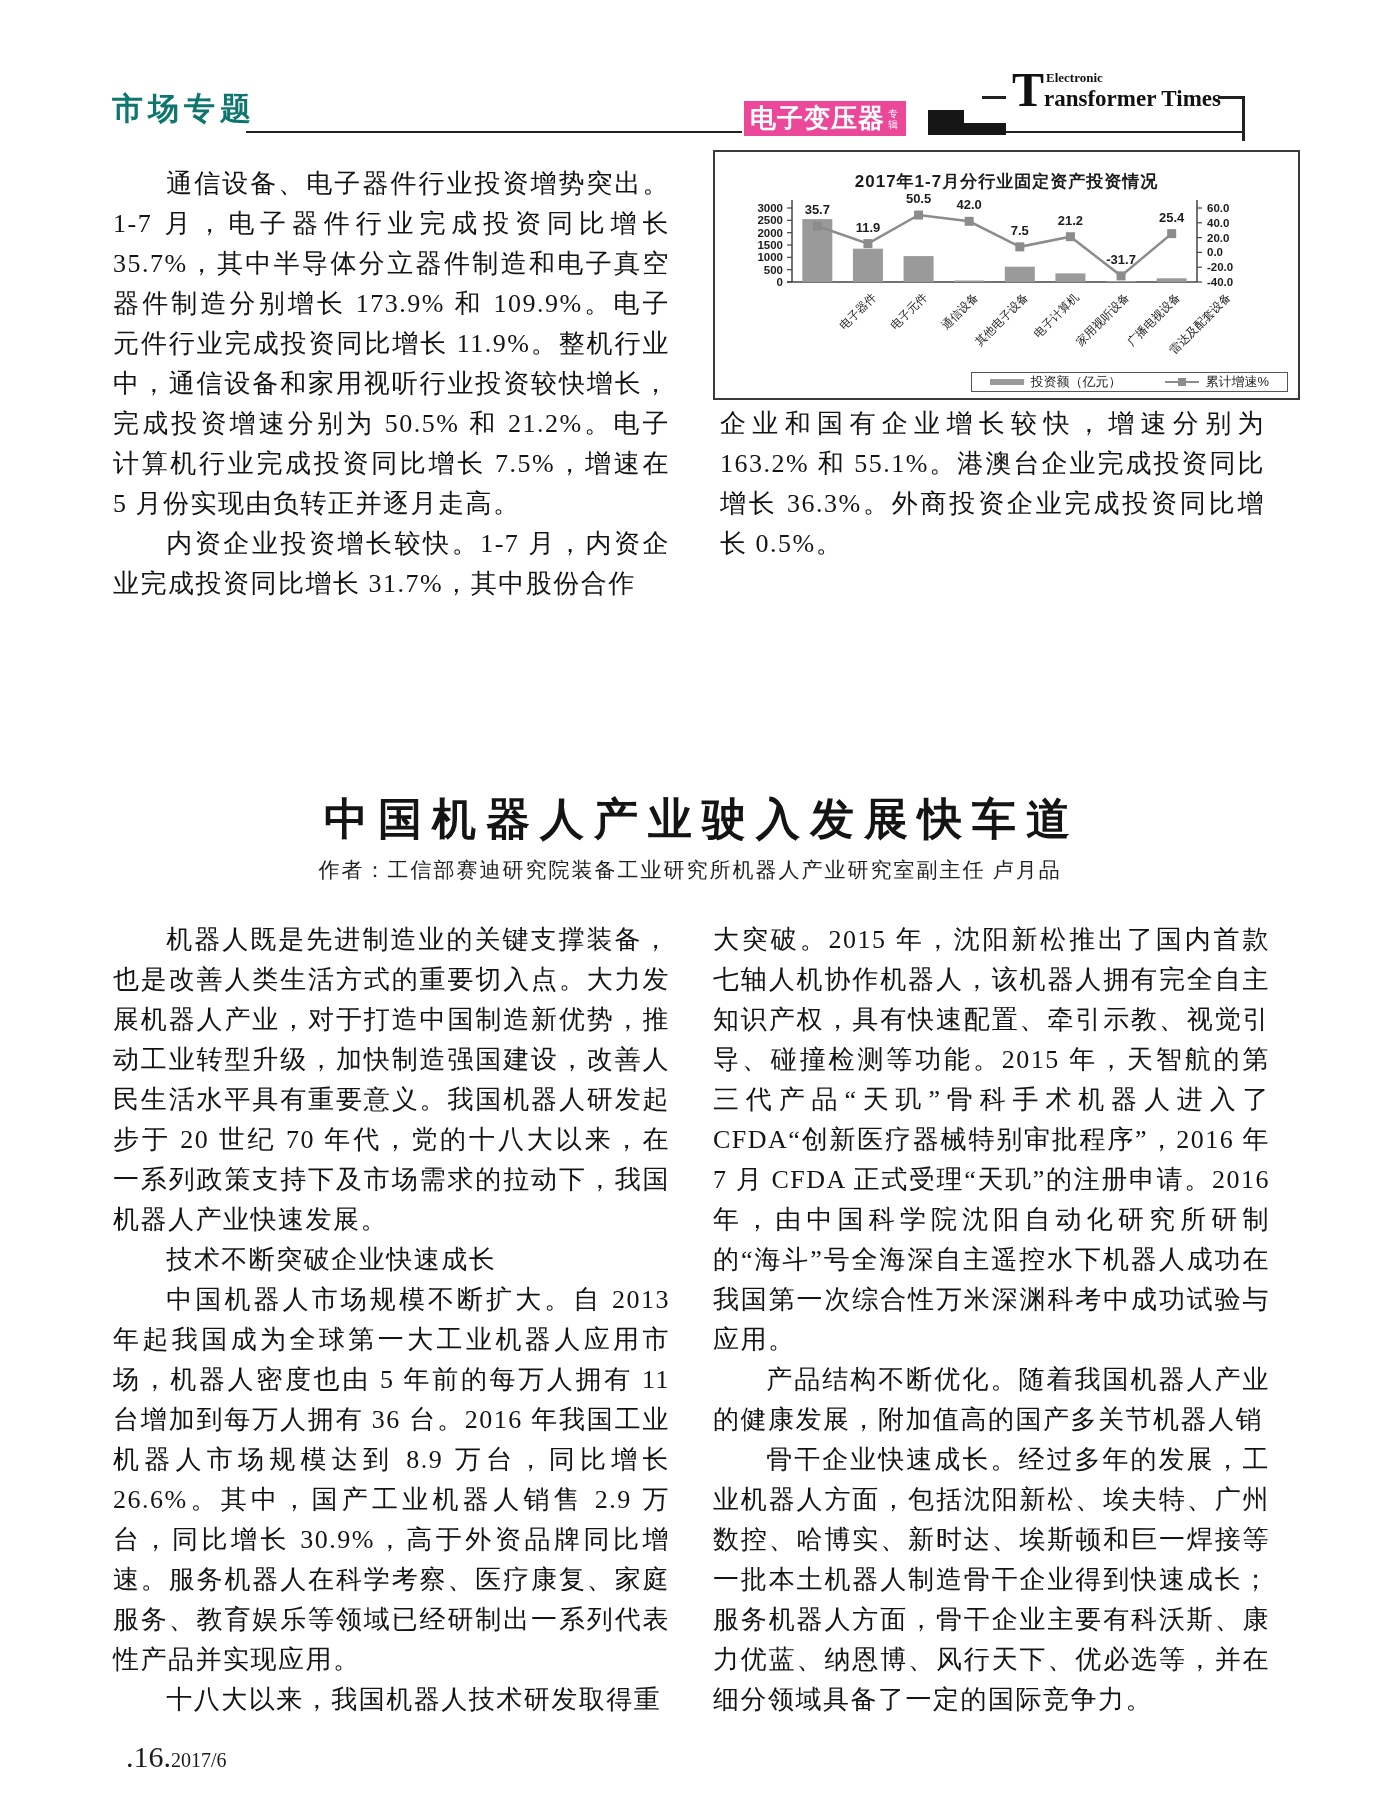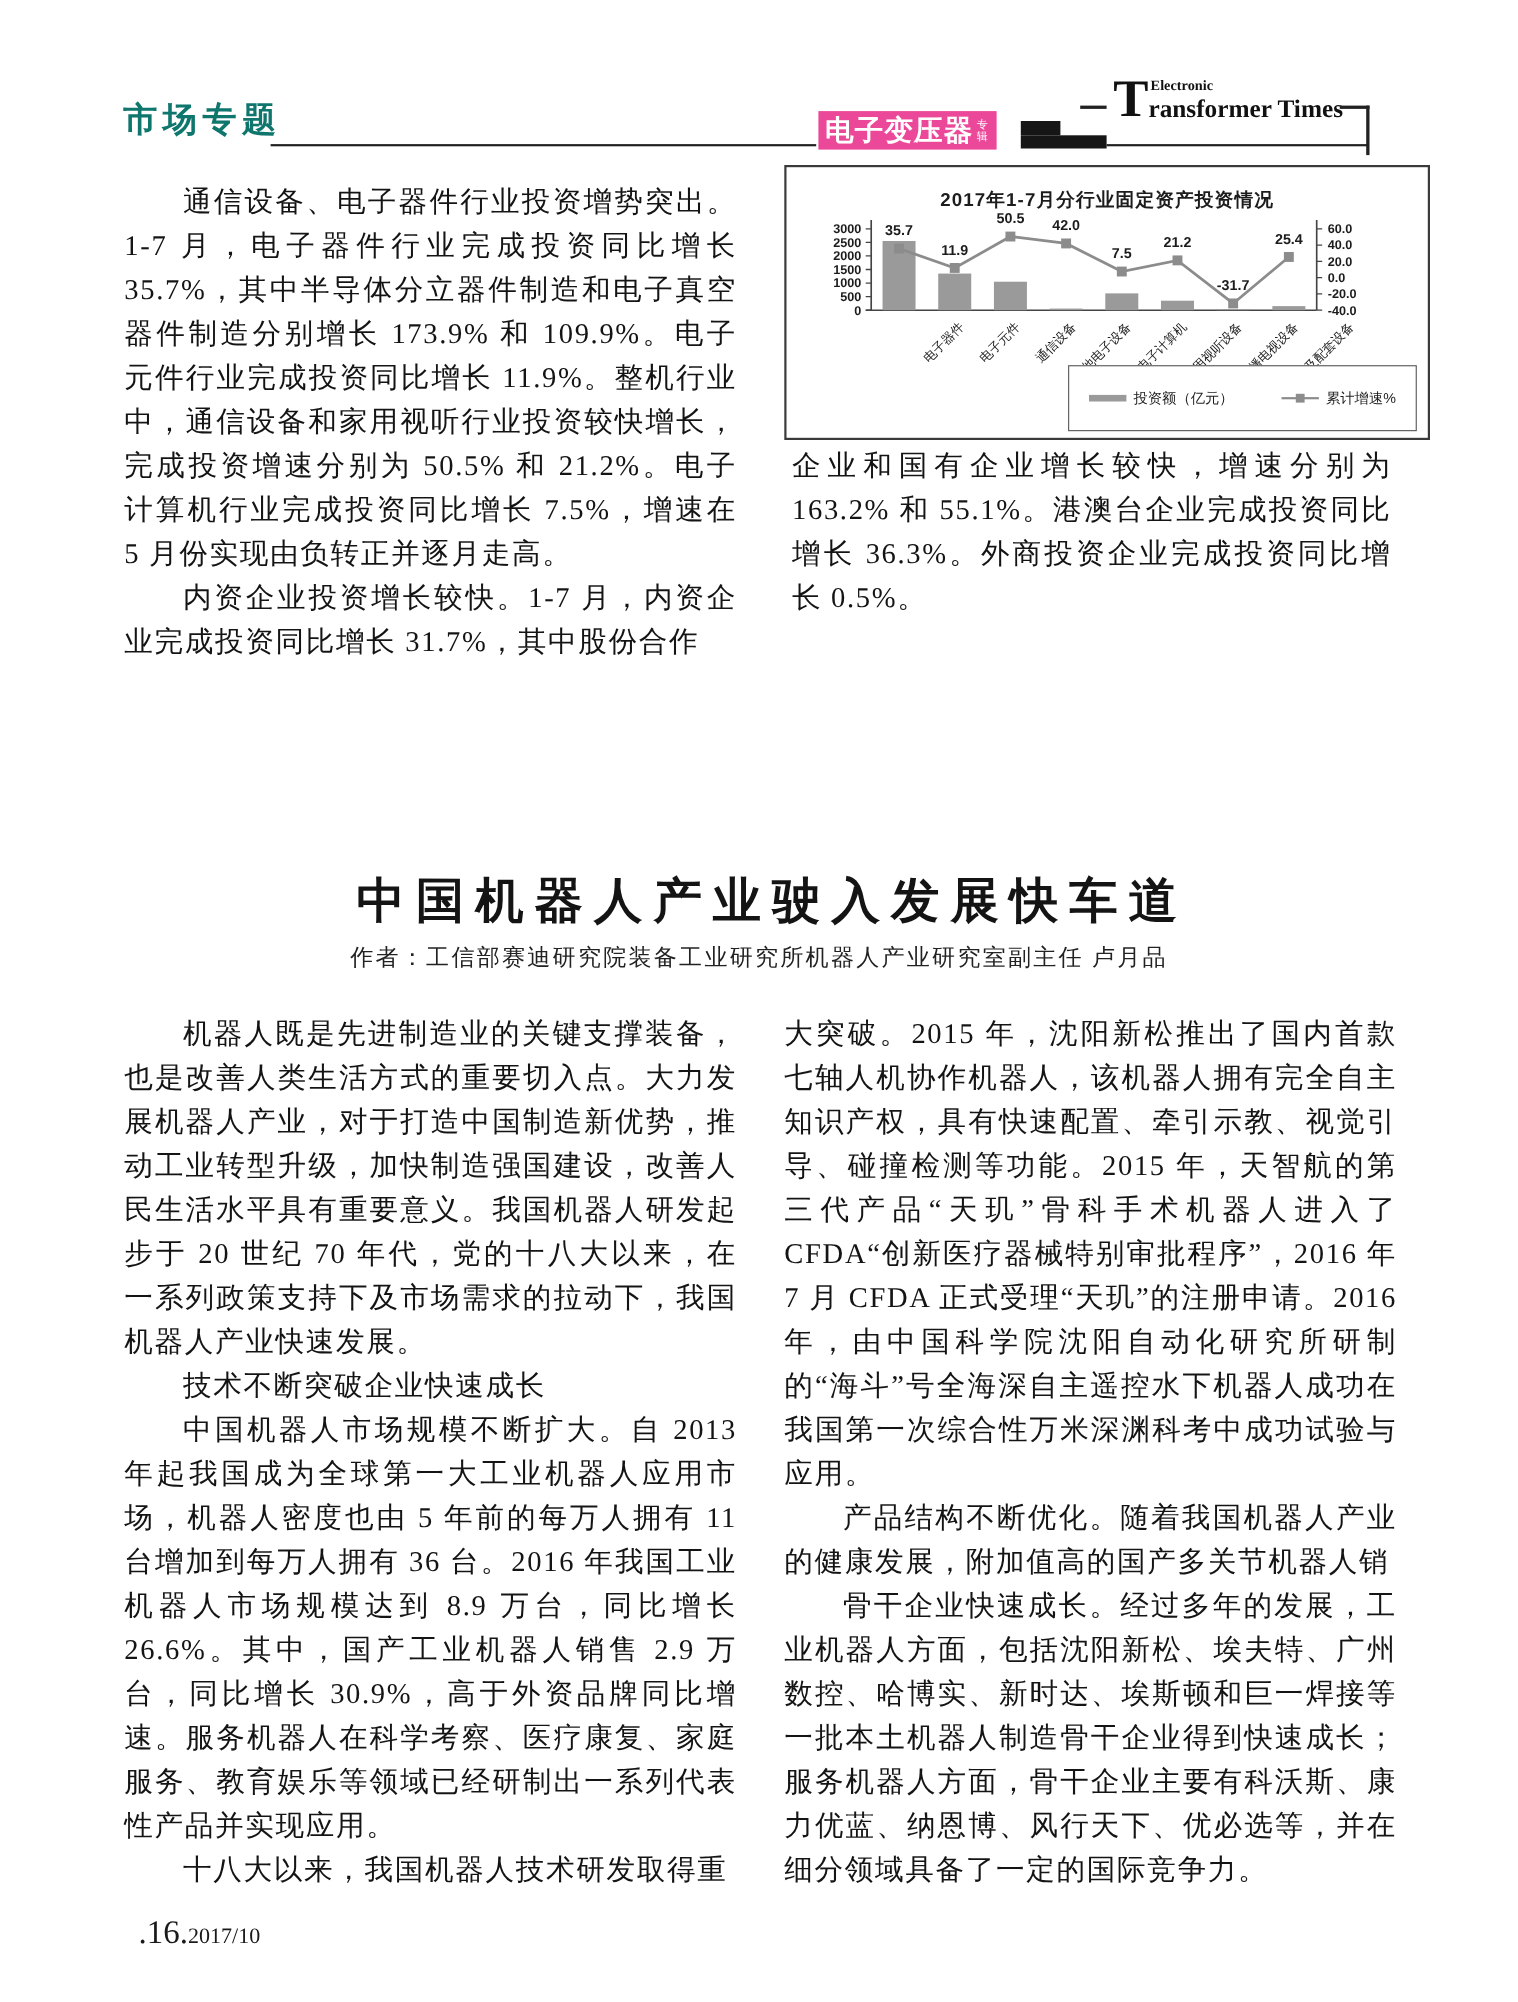--- a/index.html
+++ b/index.html
@@ -37,21 +37,21 @@
   
   .chart-box{position:absolute;left:713px;top:150px;width:587px;height:250px;
              border:2px solid #3a3a3a;background:#fff;box-sizing:border-box;}
   .chart-title{position:absolute;left:0;top:18px;width:100%;text-align:center;
                font-size:17px;font-weight:bold;letter-spacing:1px;color:#1c1c1c;
                font-family:"Liberation Sans",sans-serif;}
   .cat-label{position:absolute;white-space:nowrap;font-size:11.5px;color:#222;
              transform:rotate(-45deg);transform-origin:100% 0;
              font-family:"Liberation Sans",sans-serif;}
   .legend{position:absolute;right:10px;bottom:6px;display:flex;align-items:center;
-          gap:44px;border:1px solid #555;padding:20px 18px;background:#fff;}
+          gap:44px;border:1px solid #555;padding:0 18px;background:#fff;}
   .legend-item{display:flex;align-items:center;gap:6px;font-size:13px;color:#1c1c1c;
                font-family:"Liberation Sans",sans-serif;white-space:nowrap;}
   .swatch-bar{width:34px;height:6px;background:#9a9a9a;}
   .swatch-line{position:relative;width:34px;height:2px;background:#8c8c8c;}
   .swatch-line::after{content:"";position:absolute;left:13px;top:-3px;width:8px;height:8px;
                       background:#8c8c8c;}
 
   
   .article-title{position:absolute;left:12px;top:790px;width:100%;text-align:center;
                  font-size:44px;font-weight:bold;letter-spacing:10px;color:#141414;}
@@ -186,16 +186,16 @@
       <p class="para">十八大以来，我国机器人技术研发取得重</p>
     </div>
 
   <div class="col" style="left:713px;top:920px;width:557px;">
       <p class="para noindent">大突破。2015 年，沈阳新松推出了国内首款七轴人机协作机器人，该机器人拥有完全自主知识产权，具有快速配置、牵引示教、视觉引导、碰撞检测等功能。2015 年，天智航的第三代产品“天玑”骨科手术机器人进入了 CFDA“创新医疗器械特别审批程序”，2016 年 7 月 CFDA 正式受理“天玑”的注册申请。2016 年，由中国科学院沈阳自动化研究所研制的“海斗”号全海深自主遥控水下机器人成功在我国第一次综合性万米深渊科考中成功试验与应用。</p>
       <p class="para">产品结构不断优化。随着我国机器人产业的健康发展，附加值高的国产多关节机器人销</p>
       <p class="para">骨干企业快速成长。经过多年的发展，工业机器人方面，包括沈阳新松、埃夫特、广州数控、哈博实、新时达、埃斯顿和巨一焊接等一批本土机器人制造骨干企业得到快速成长；服务机器人方面，骨干企业主要有科沃斯、康力优蓝、纳恩博、风行天下、优必选等，并在细分领域具备了一定的国际竞争力。</p>
     </div>
 
   <div class="footer">
-    <span>.16.</span><span class="issue">2017/10</span>
+    <span>.16.</span><span class="issue">2017/6</span>
   </div>
 
 </div>
 
 </body></html>

